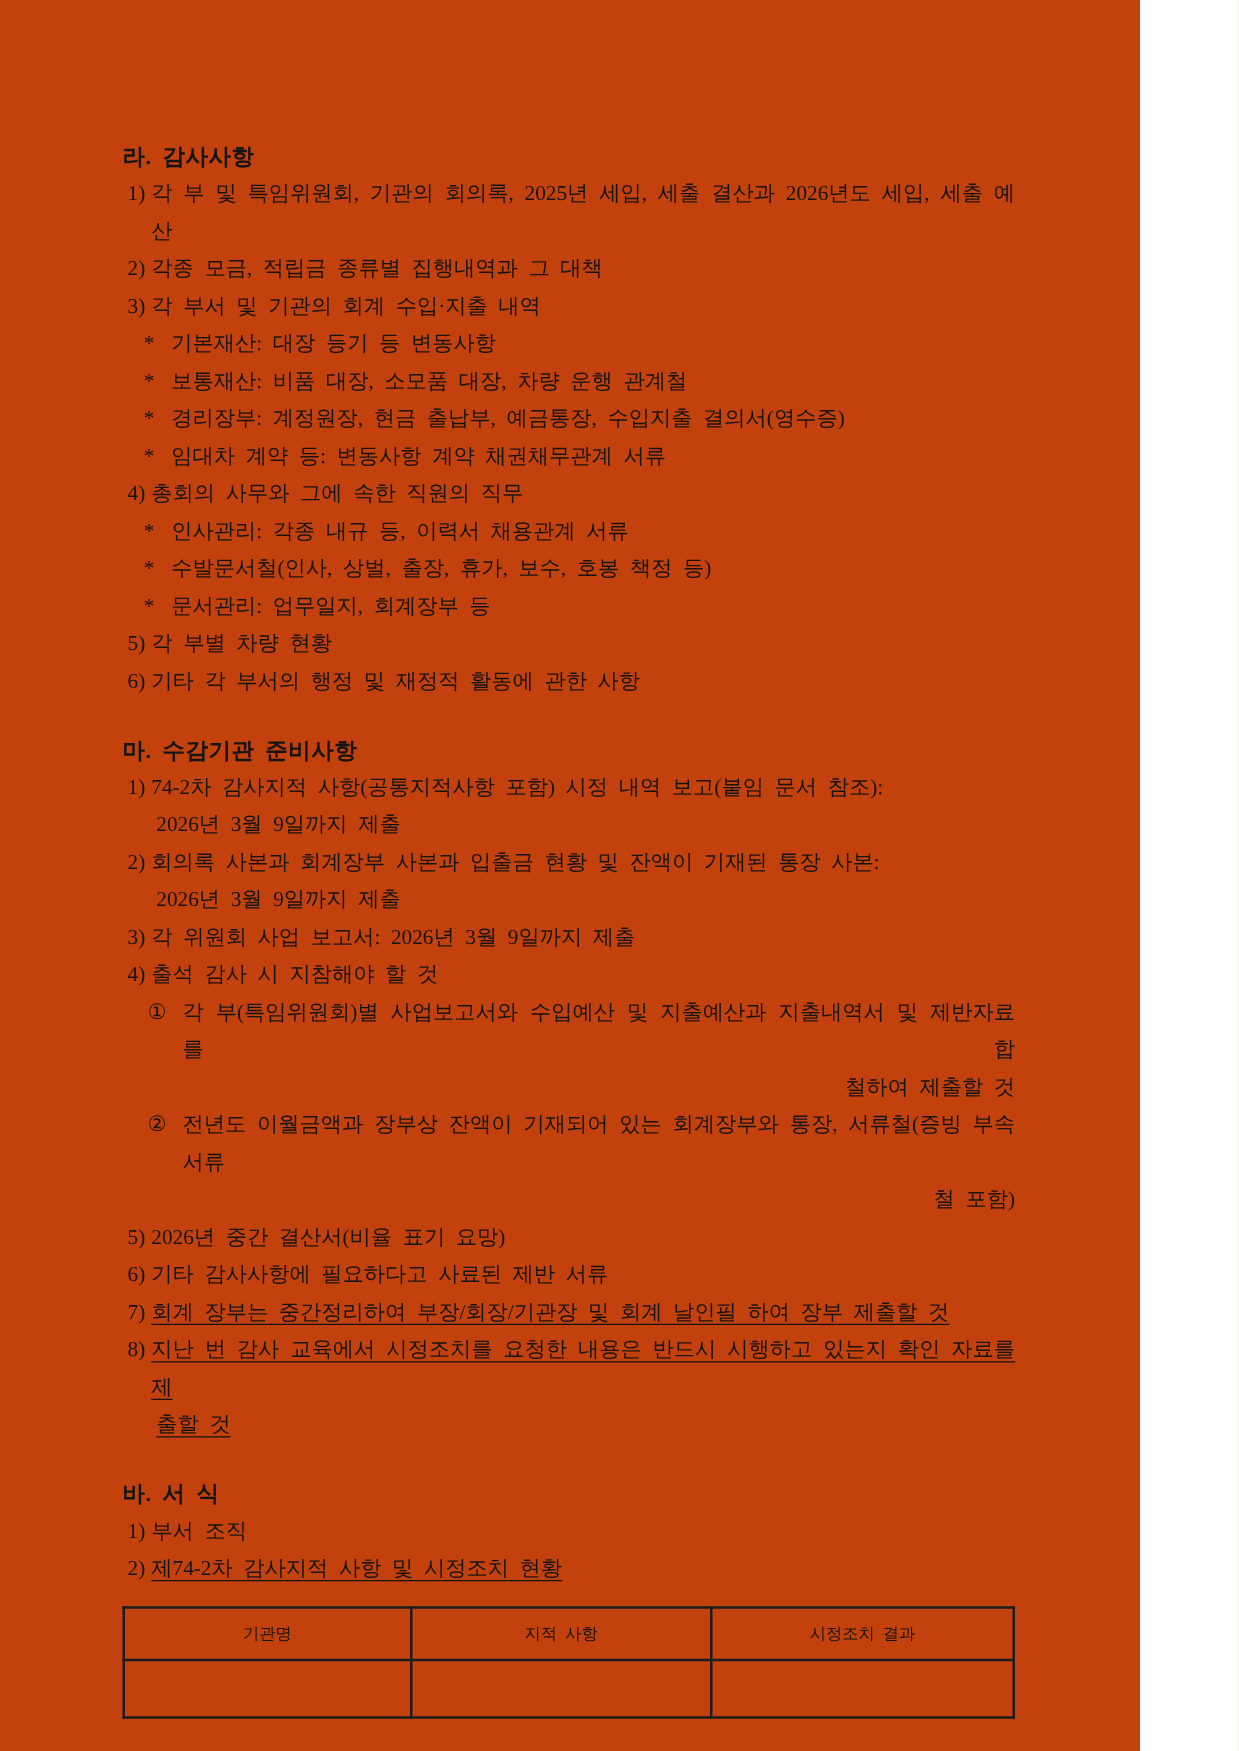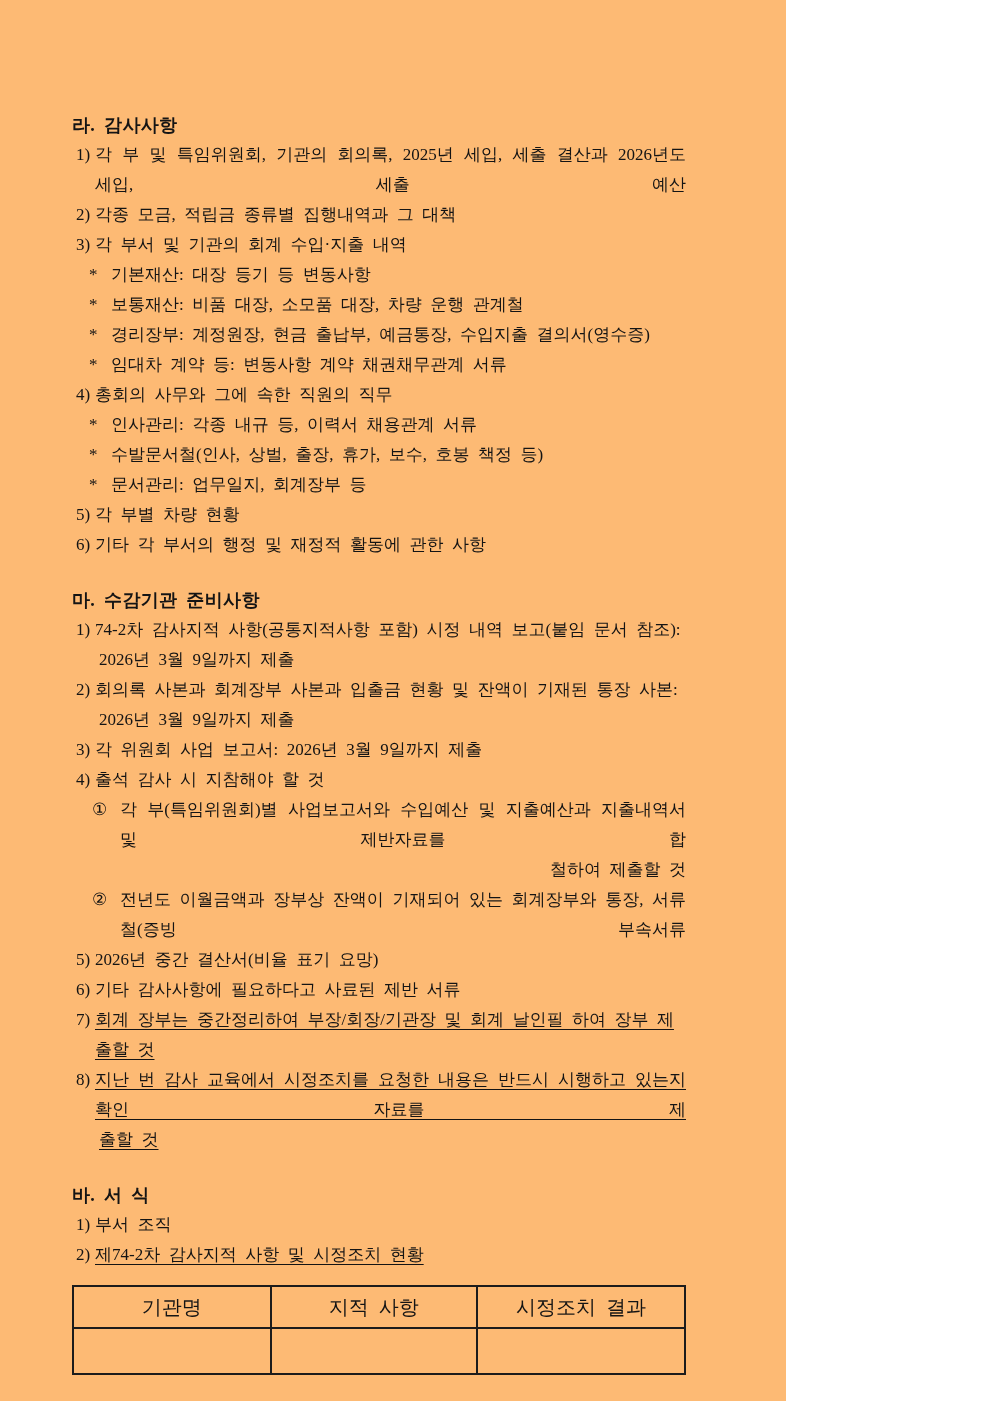--- a/index.html
+++ b/index.html
@@ -2,25 +2,25 @@
 <html><head>
 <meta charset="utf-8">
 <style>
   html, body {
     margin: 0;
     padding: 0;
     background: #ffffff;
   }
   .page {
     position: relative;
-    width: 786px;
+    width: 912px;
     height: 1401px;
-    background: #fdba74;
+    background: #c2410c;
     box-sizing: border-box;
-    padding: 110px 100px 0 72px;
+    padding: 110px 100px 0 98px;
     font-family: "Liberation Serif", "DejaVu Serif", serif;
     color: #141414;
     overflow: hidden;
   }
   .sect { margin: 0; }
   .sect:not(:first-child) { margin-top: 25px; }
   .heading {
     font-size: 18px;
     line-height: 30px;
     font-weight: bold;
@@ -62,21 +62,21 @@
   }
   
   .form-table {
     width: 100%;
     margin-top: 15px;
     border-collapse: collapse;
     table-layout: fixed;
   }
   .form-table th, .form-table td {
     border: 2px solid #1c1c1c;
-    font-size: 20px;
+    font-size: 13px;
     font-weight: normal;
     text-align: center;
     vertical-align: middle;
     padding: 0;
     word-spacing: 0.25em;
   }
   .form-table thead th { height: 40px; }
   .form-table tbody td { height: 44px; }
   .page-num {
     margin-top: 28px;
@@ -174,20 +174,23 @@
         <div class="line s-circ">
           <span class="mk">①</span>
           <span class="tx just">각 부(특임위원회)별 사업보고서와 수입예산 및 지출예산과 지출내역서 및 제반자료를 합</span>
         </div>
         <div class="line s-circcont">
           <span class="tx">철하여 제출할 것</span>
         </div>
         <div class="line s-circ">
           <span class="mk">②</span>
           <span class="tx just">전년도 이월금액과 장부상 잔액이 기재되어 있는 회계장부와 통장, 서류철(증빙 부속서류</span>
+        </div>
+        <div class="line s-circcont">
+          <span class="tx">철 포함)</span>
         </div>
         <div class="line s-item">
           <span class="mk">5)</span>
           <span class="tx">2026년 중간 결산서(비율 표기 요망)</span>
         </div>
         <div class="line s-item">
           <span class="mk">6)</span>
           <span class="tx">기타 감사사항에 필요하다고 사료된 제반 서류</span>
         </div>
         <div class="line s-item">

